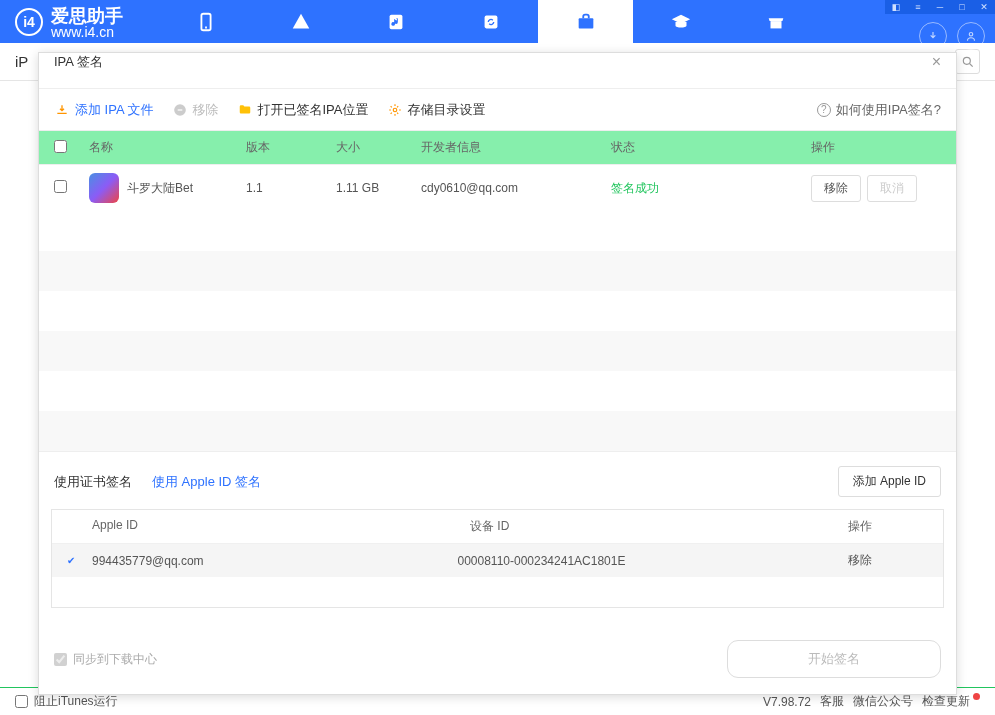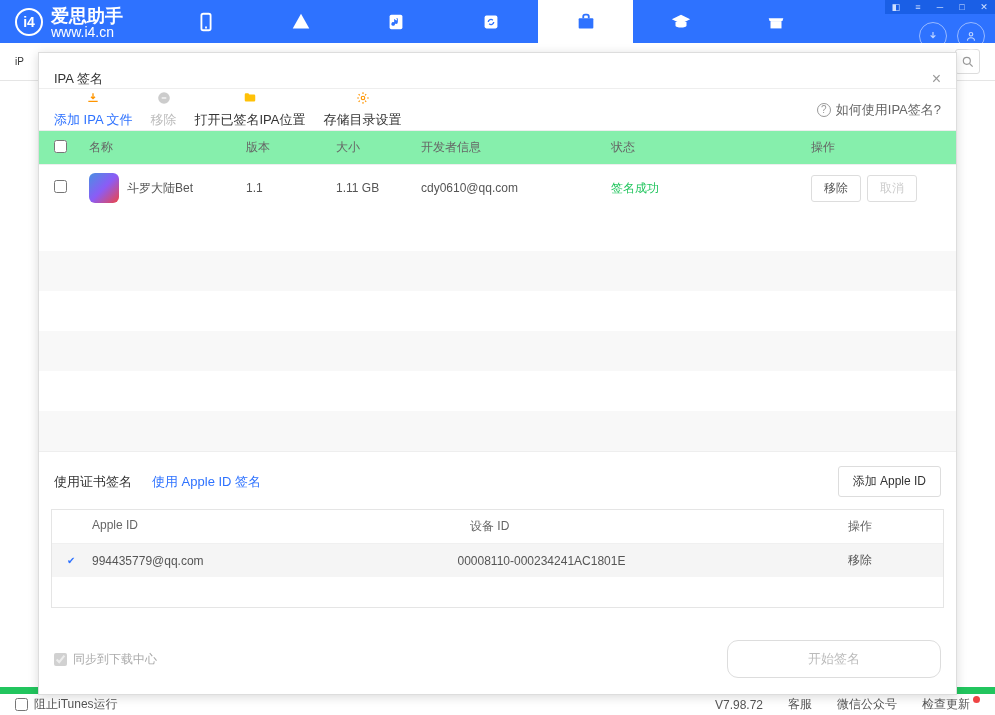--- a/index.html
+++ b/index.html
@@ -13,30 +13,30 @@
     .nav-icons { display: flex; gap: 0; margin-left: 35px; }
     .nav-icon { width: 95px; height: 43px; display: flex; align-items: center; justify-content: center; color: #fff; cursor: pointer; }
     .nav-icon.active { background: #fff; }
     .nav-icon svg { width: 22px; height: 22px; }
     .window-controls { position: absolute; right: 0; top: 0; display: flex; background: #1a5fe6; }
     .win-btn { width: 22px; height: 14px; display: flex; align-items: center; justify-content: center; color: #d0e0ff; font-size: 9px; cursor: pointer; }
     .header-right-icons { position: absolute; right: 10px; top: 22px; display: flex; gap: 10px; }
     .hr-icon { width: 28px; height: 28px; border: 1.5px solid rgba(255,255,255,0.5); border-radius: 50%; display: flex; align-items: center; justify-content: center; color: rgba(255,255,255,0.7); }
     
     .sub-header { height: 38px; display: flex; align-items: center; padding: 0 15px; gap: 10px; border-bottom: 1px solid #e5e5e5; }
-    .sub-header-left { font-size: 10px; color: #333; }
+    .sub-header-left { font-size: 15px; color: #333; }
     .search-box { margin-left: auto; width: 25px; height: 25px; border: 1px solid #ddd; border-radius: 3px; display: flex; align-items: center; justify-content: center; color: #999; }
     
     .modal { position: absolute; top: 52px; left: 38px; right: 38px; background: #fff; border: 1px solid #ddd; box-shadow: 0 2px 10px rgba(0,0,0,0.15); z-index: 100; }
-    .modal-header { height: 36px; display: flex; align-items: flex-end; padding: 0 15px; border-bottom: 1px solid #eee; }
+    .modal-header { height: 36px; display: flex; align-items: flex-start; padding: 0 15px; border-bottom: 1px solid #eee; }
     .modal-title { font-size: 13px; color: #333; }
     .modal-close { margin-left: auto; color: #999; cursor: pointer; font-size: 16px; }
     
     .toolbar { height: 42px; display: flex; align-items: center; padding: 0 15px; gap: 18px; border-bottom: 1px solid #eee; font-size: 13px; }
-    .tb-item { display: flex; align-items: center; gap: 5px; cursor: pointer; color: #333; flex-direction: column; }
+    .tb-item { display: flex; align-items: center; gap: 5px; cursor: pointer; color: #333; }
     .tb-item.link { color: #2e72ff; }
     .tb-item.disabled { color: #bbb; }
     .tb-icon { display: inline-flex; width: 16px; height: 16px; align-items: center; justify-content: center; }
     .help-link { margin-left: auto; display: flex; align-items: center; gap: 5px; color: #666; cursor: pointer; }
     .help-icon { width: 14px; height: 14px; border: 1px solid #999; border-radius: 50%; display: flex; align-items: center; justify-content: center; font-size: 10px; color: #999; }
     
     .table { width: 100%; }
     .table-header { height: 34px; display: flex; align-items: center; padding: 0 15px; background: #86efac; border-bottom: 1px solid #eee; font-size: 12px; color: #666; }
     .col-check { width: 35px; }
     .col-name { flex: 1.4; display: flex; align-items: center; gap: 8px; }
@@ -66,23 +66,23 @@
     .acol-id { flex: 1; padding-left: 25px; }
     .acol-device { flex: 1; }
     .acol-act { width: 80px; }
     .apple-row { display: flex; padding: 8px 15px; background: #f5f5f5; font-size: 12px; color: #555; align-items: center; }
     .check-mark { color: #2e72ff; margin-right: 10px; font-size: 10px; width: 15px; }
     
     .modal-footer { display: flex; align-items: center; padding: 16px 15px; }
     .sync-check { display: flex; align-items: center; gap: 6px; font-size: 12px; color: #aaa; }
     .start-btn { margin-left: auto; padding: 9px 80px; border: 1px solid #ddd; background: #fff; border-radius: 11px; font-size: 13px; color: #bbb; cursor: pointer; }
     
-    .footer { position: absolute; bottom: 0; left: 0; right: 0; height: 28px; border-top: 7px solid #22c55e; display: flex; align-items: center; padding: 4px 15px; font-size: 12px; color: #555; background: #fff; }
+    .footer { position: absolute; bottom: 0; left: 0; right: 0; height: 28px; border-top: 1px solid #22c55e; display: flex; align-items: center; padding: 4px 15px; font-size: 12px; color: #555; background: #fff; }
     .footer-left { display: flex; align-items: center; gap: 6px; }
-    .footer-right { margin-left: auto; display: flex; align-items: center; gap: 25px; }
+    .footer-right { margin-left: auto; display: flex; align-items: center; gap: 9px; }
     .red-dot { width: 7px; height: 7px; background: #ef4444; border-radius: 50%; display: inline-block; margin-left: 3px; vertical-align: top; }
     
     input[type="checkbox"] { width: 13px; height: 13px; cursor: pointer; }
   </style>
 </head>
 <body>
 
 <div class="header">
   <div class="logo-area">
     <div class="logo-circle">i4</div>

